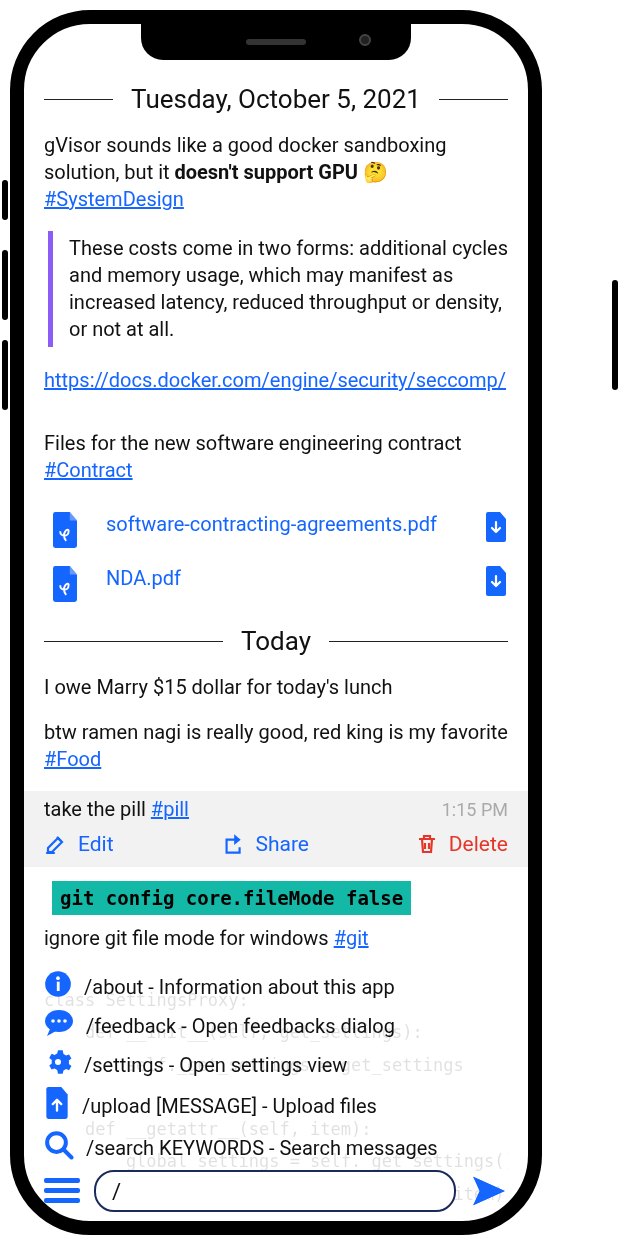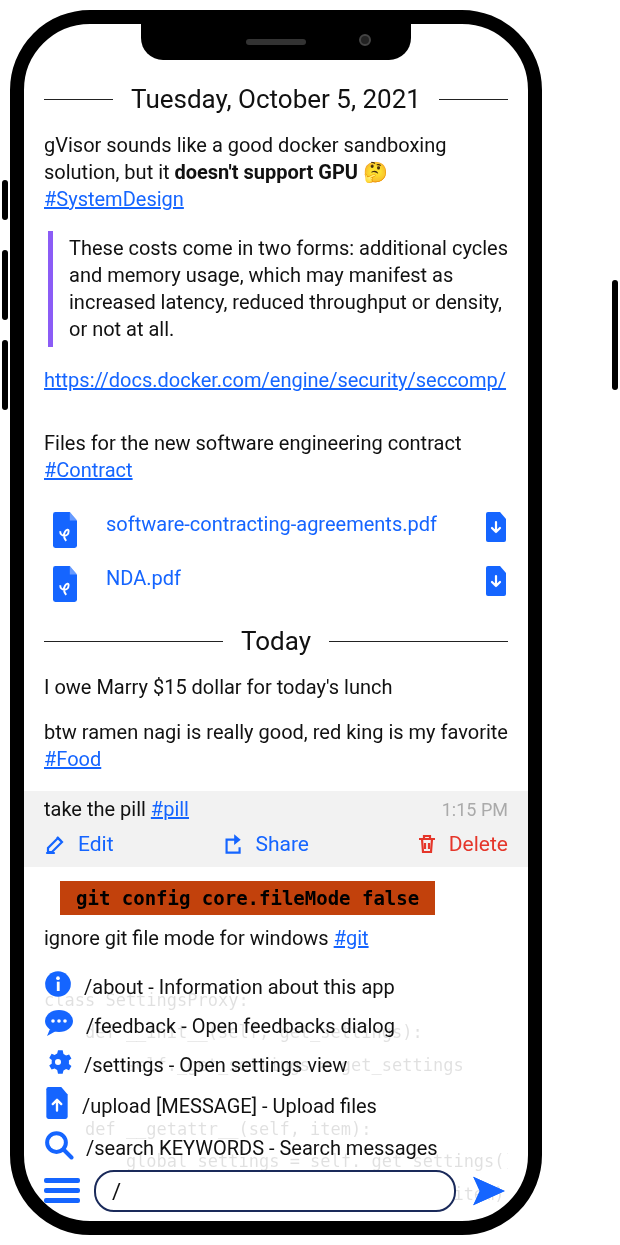--- a/index.html
+++ b/index.html
@@ -49,22 +49,22 @@
   .selected-row-wrap { background: #f2f2f2; margin: 0 -20px; padding: 6px 20px 10px; }
   .selected-row { display: flex; align-items: baseline; }
   .selected-row .msg { flex: 1; font-size: 20px; color: #111; }
   .selected-row .time { font-size: 18px; color: #aaa; }
   .action-bar { display: flex; align-items: center; justify-content: space-between; margin-top: 10px; }
   .action-bar .action { display: flex; align-items: center; gap: 10px; font-size: 21px; cursor: pointer; }
   .action-bar .action.blue { color: #1565ff; }
   .action-bar .action.red  { color: #e5362a; }
 
   .code-block {
-    background: #c2410c; font-family: ui-monospace, Menlo, Consolas, monospace;
-    font-weight: 700; font-size: 19px; padding: 6px 16px; margin: 14px 16px 8px;
+    background: #14b8a6; font-family: ui-monospace, Menlo, Consolas, monospace;
+    font-weight: 700; font-size: 19px; padding: 6px 8px; margin: 14px 8px 8px;
     display: inline-block;
   }
 
   .dimmed-bg {
     position: relative; margin: 6px -20px 0; padding: 0 20px 57px;
     flex: 1;
   }
   .dimmed-code {
     position: absolute; left: 20px; right: 20px; top: 20px; bottom: 0;
     font-family: ui-monospace, Menlo, Consolas, monospace; font-size: 17px;

